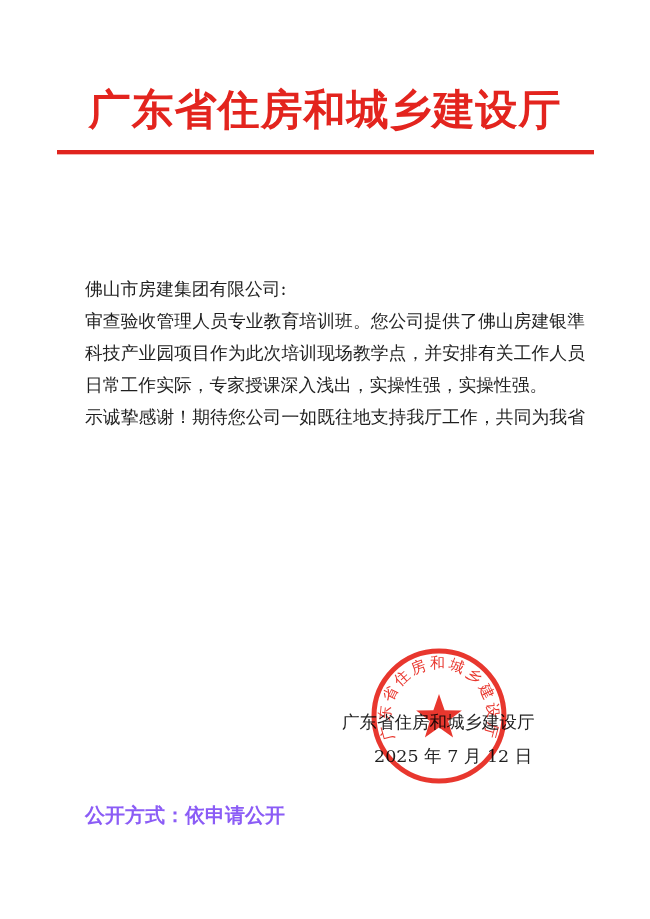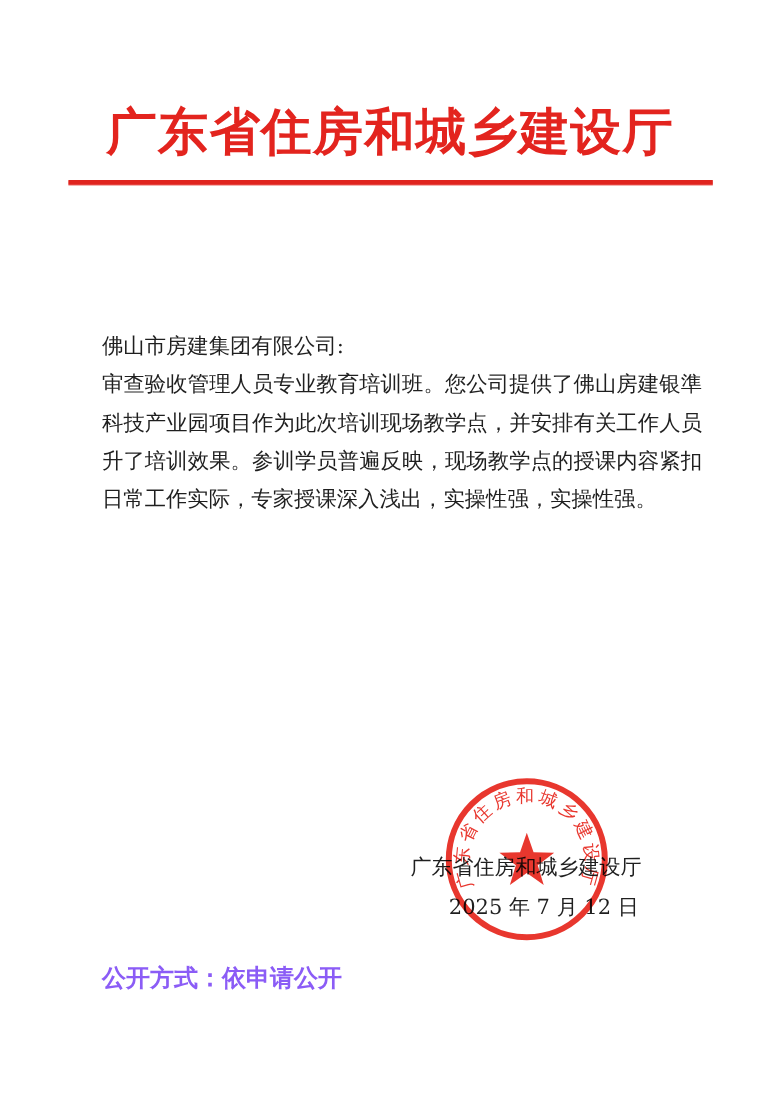--- a/index.html
+++ b/index.html
@@ -111,22 +111,22 @@
 
   <div class="letterhead">广东省住房和城乡建设厅</div>
 
   <div class="red-divider"></div>
 
 
   <div class="letter-body">
     <div class="body-line no-fill">佛山市房建集团有限公司:</div>
     <div class="body-line">审查验收管理人员专业教育培训班。您公司提供了佛山房建银準</div>
     <div class="body-line">科技产业园项目作为此次培训现场教学点，并安排有关工作人员</div>
-    <div class="body-line">升了培训效果。参训学员普遍反映，现场教学点的授课内容紧扣</div>
     <div class="body-line no-fill">日常工作实际，专家授课深入浅出，实操性强，实操性强。</div>
+    <div class="body-line">示诚挚感谢！期待您公司一如既往地支持我厅工作，共同为我省</div>
   </div>
 
   <div class="signature-org">广东省住房和城乡建设厅</div>
 
   <div class="signature-date">2025 年 7 月 12 日</div>
 
   <svg class="seal" viewBox="0 0 140 140" aria-hidden="true">
     <circle cx="70" cy="70" r="65" fill="none" stroke="var(--seal-red, #e7271e)" stroke-width="5"></circle>
     <polygon fill="var(--seal-red, #e7271e)" points="70,48 75.64,64.23 92.83,64.58 79.13,74.97 84.11,91.42 70,81.6 55.89,91.42 60.87,74.97 47.17,64.58 64.36,64.23"></polygon>
     <path id="sealArc" d="M 25.6 91.7 A 49 49 0 1 1 114.4 91.7" fill="none" stroke="none"></path>

